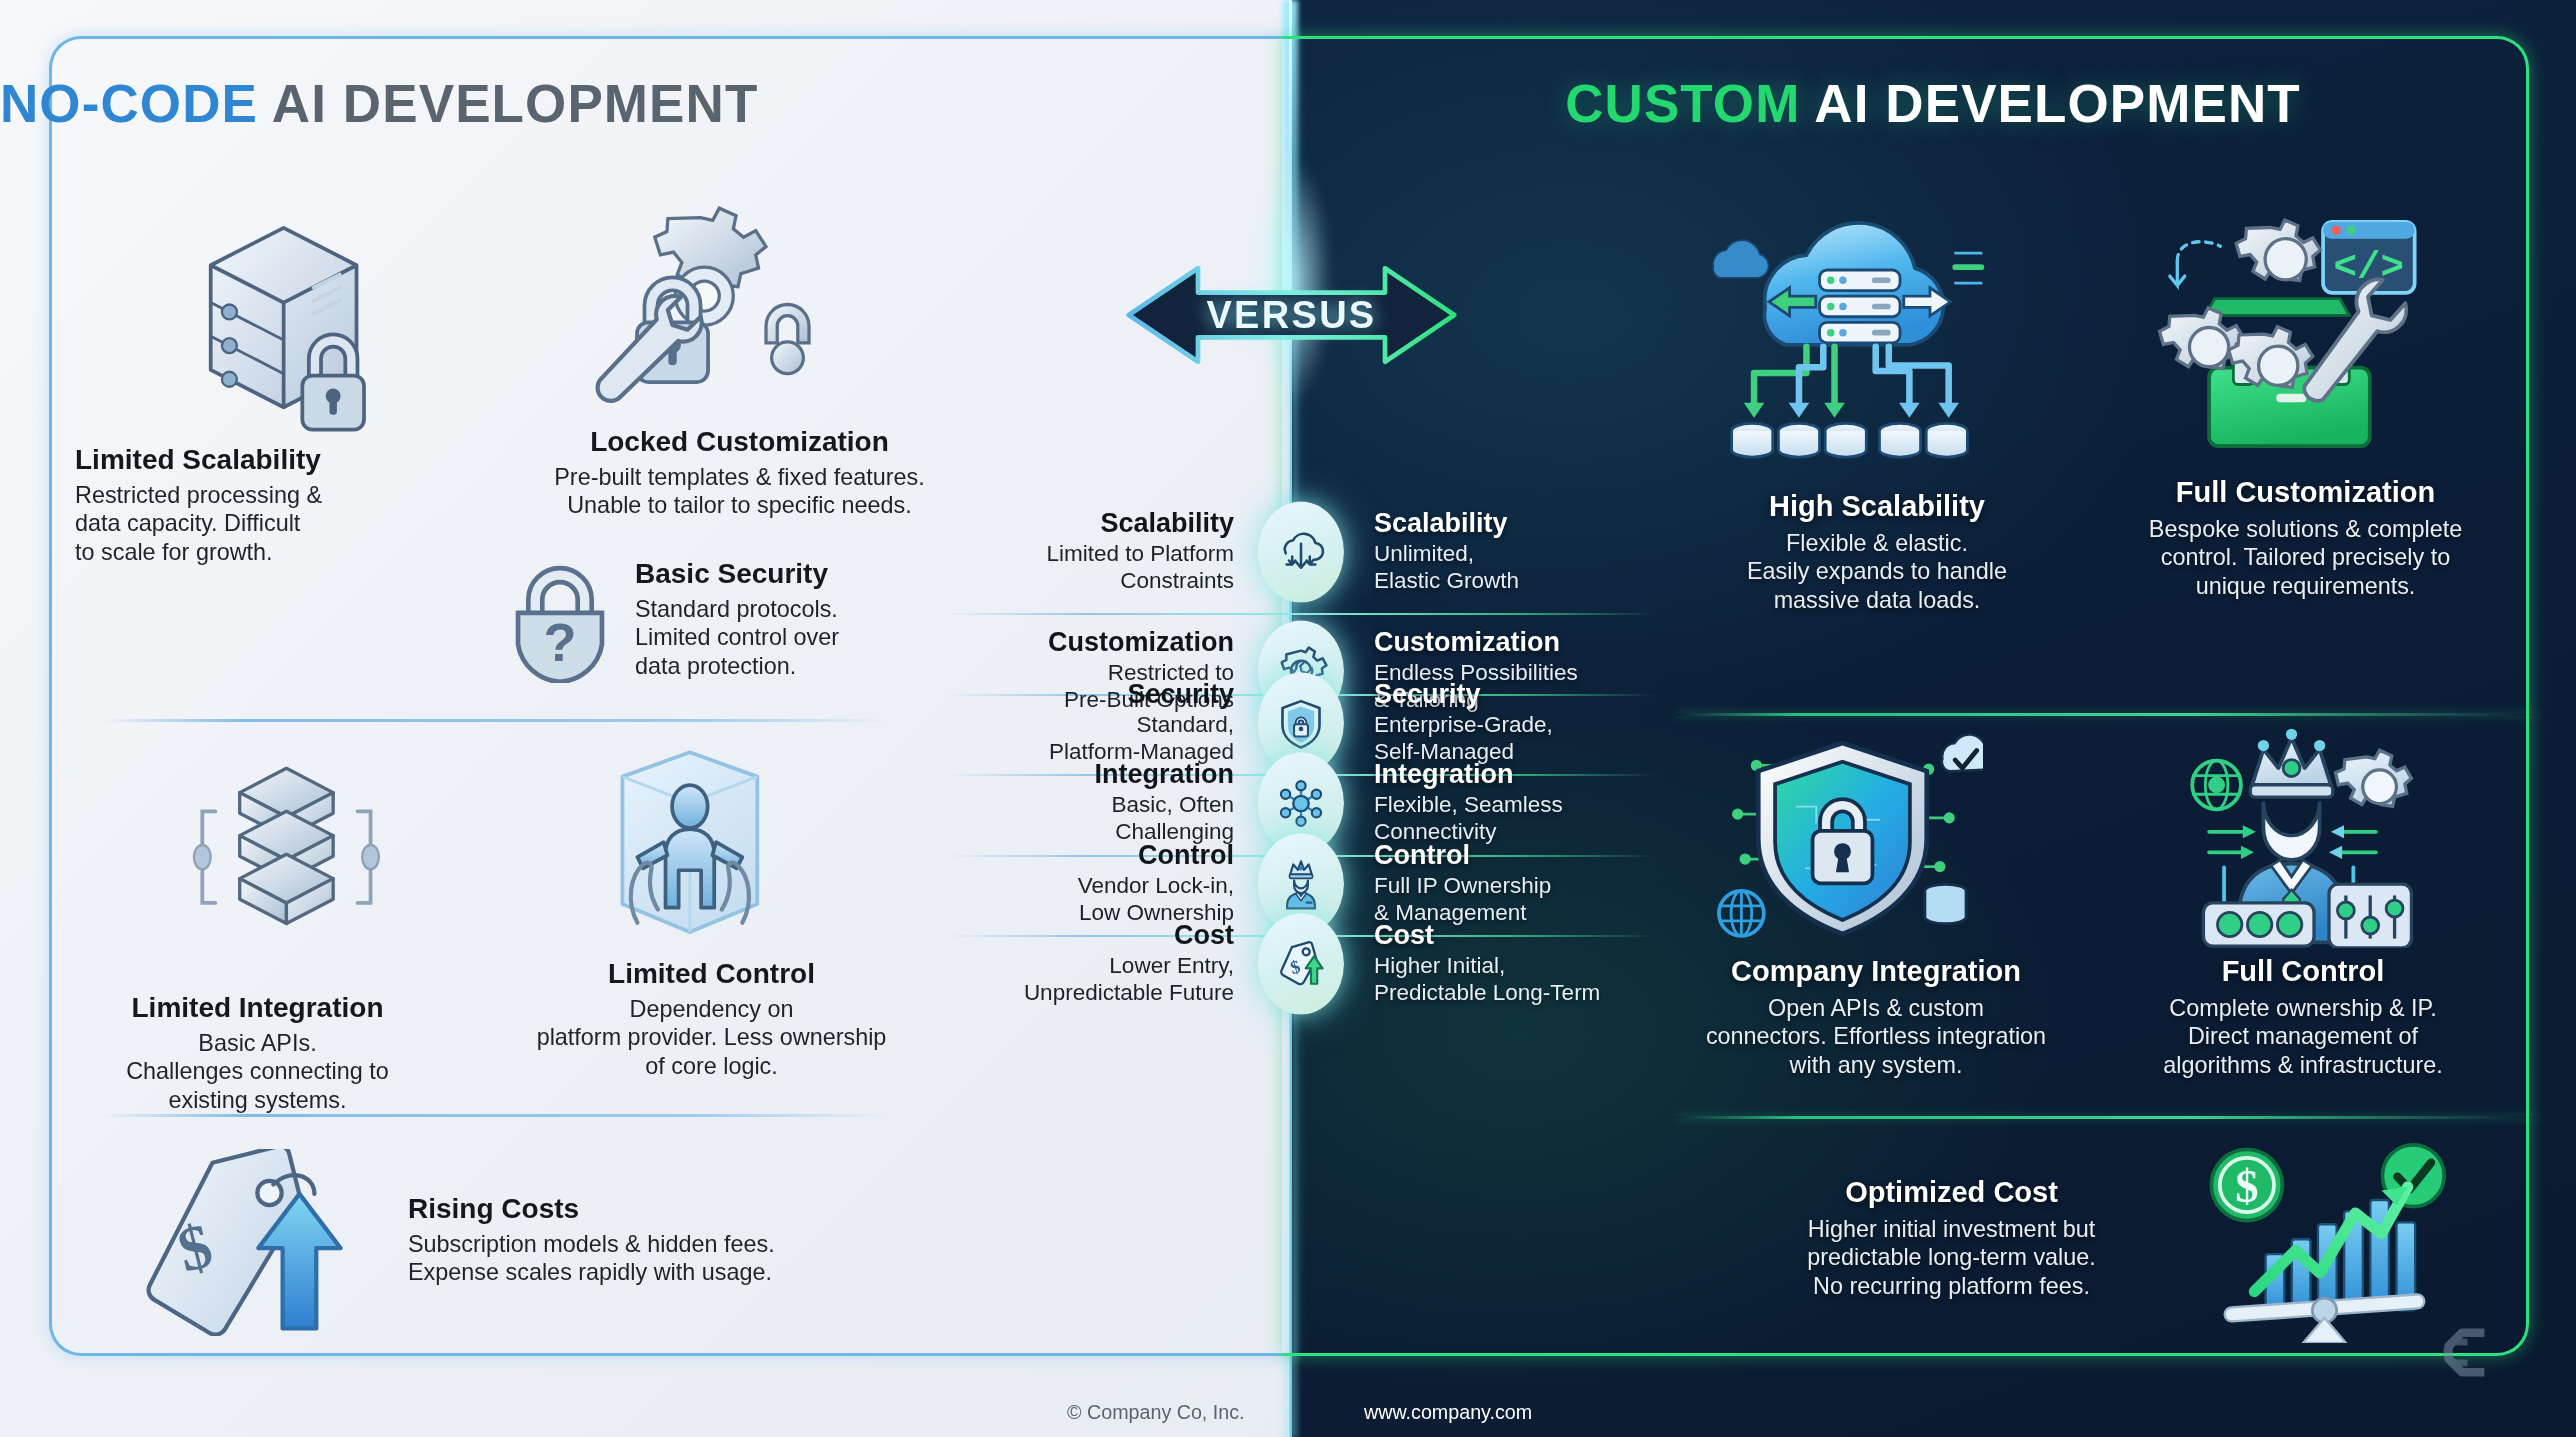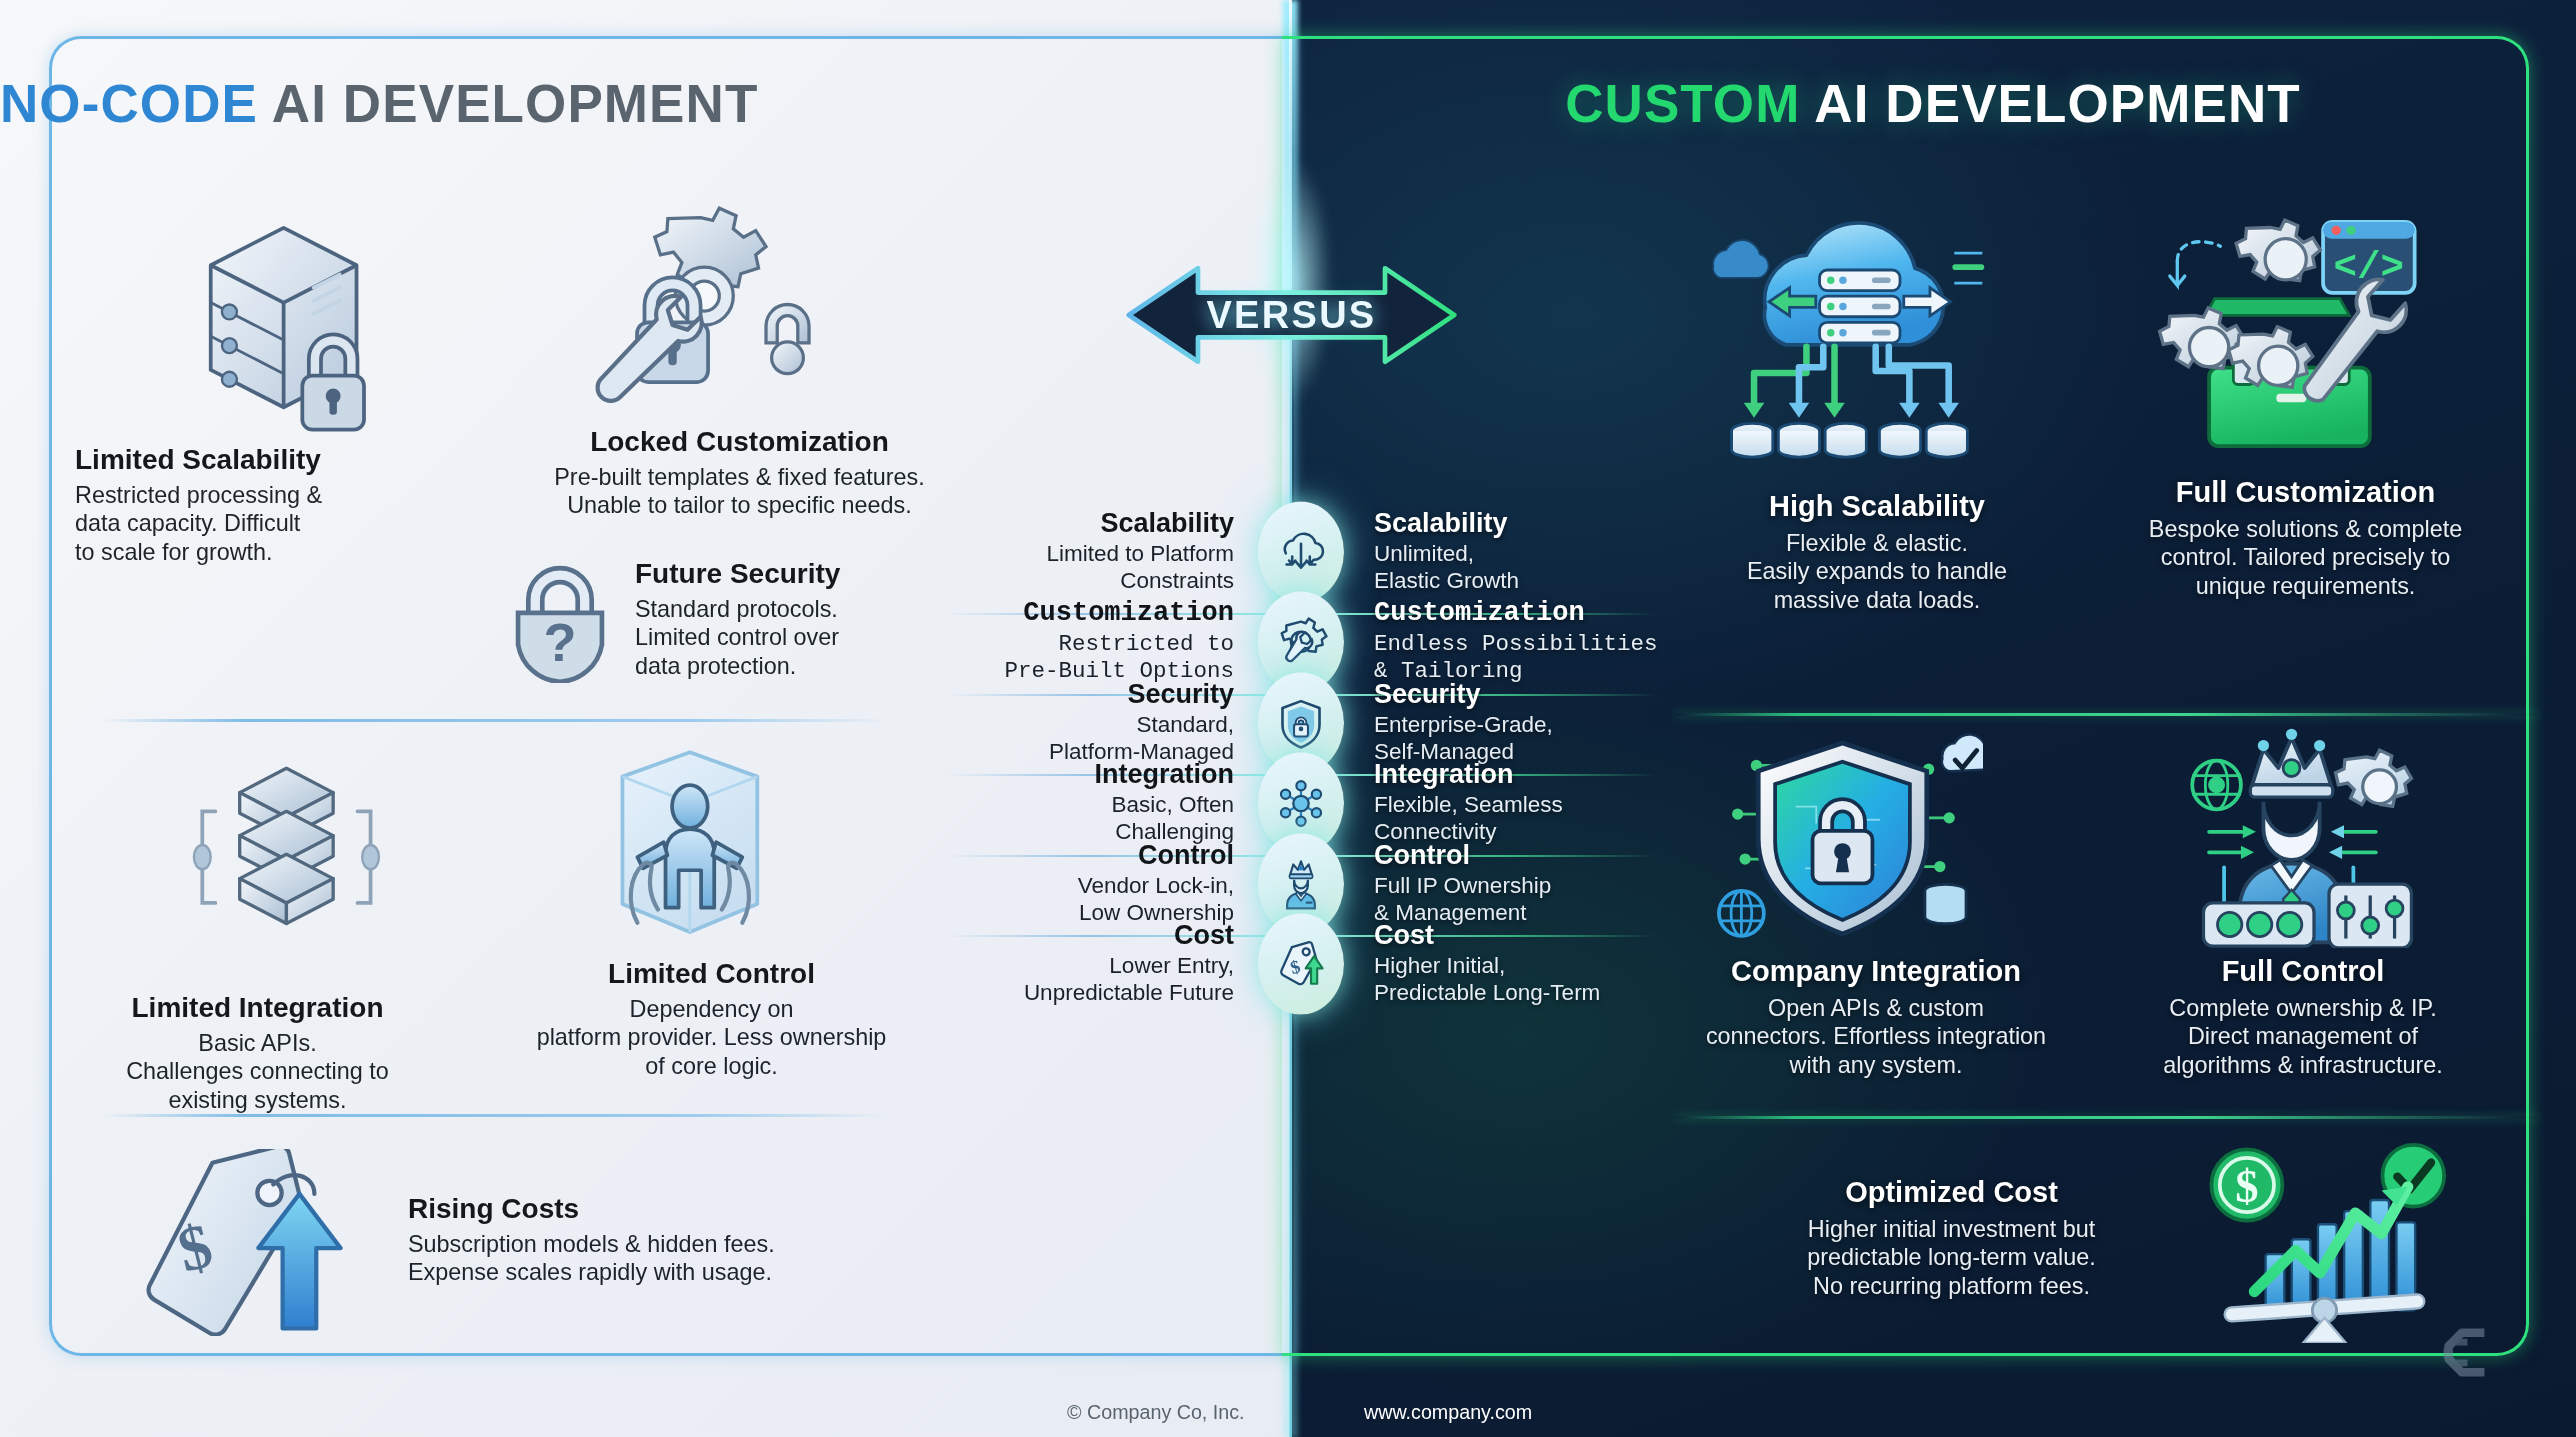--- a/index.html
+++ b/index.html
@@ -324,21 +324,21 @@
     <div class="h">Limited Scalability</div>
     <div class="p multiline">Restricted processing &amp;<br>data capacity. Difficult<br>to scale for growth.</div>
   </div>
 
   <div class="lcard" style="left:496px;top:426px;width:487px;text-align:center;">
     <div class="h">Locked Customization</div>
     <div class="p multiline">Pre-built templates &amp; fixed features.<br>Unable to tailor to specific needs.</div>
   </div>
 
   <div class="lcard" style="left:635px;top:558px;width:318px;text-align:left;">
-    <div class="h">Future Security</div>
+    <div class="h">Basic Security</div>
     <div class="p multiline">Standard protocols.<br>Limited control over<br>data protection.</div>
   </div>
 
   <div class="l-div" style="left:103px;top:719px;width:786px;"></div>
 
   <div class="lcard" style="left:75px;top:992px;width:365px;text-align:center;">
     <div class="h">Limited Integration</div>
     <div class="p multiline">Basic APIs.<br>Challenges connecting to<br>existing systems.</div>
   </div>
 
@@ -690,21 +690,21 @@
         </g>
       </svg>
     </div>
     <div class="clabel-r">
       <div class="t">Scalability</div>
       <div class="s multiline">Unlimited,<br>Elastic Growth</div>
     </div>
   </div>
   <div class="crow-div" style="top:613px;"></div>
 
-  <div class="crow" style="top:595px;font-family:Liberation Mono, monospace;">
+  <div class="crow" style="top:624px;">
     <div class="clabel-l">
       <div class="t">Customization</div>
       <div class="s multiline">Restricted to<br>Pre-Built Options</div>
     </div>
     <div class="cbadge">
       <svg viewBox="0 0 70 70" width="54" height="54">
         <g fill="none" stroke="#1f4a6e" stroke-width="3.2" stroke-linejoin="round">
           <path d="M35 8 l6 2 4-6 8 5 -2 7 5 5 7-3 5 9 -6 4 1 7 -8 2 -1 7 -9-1 -4-6 -7 1 -3 6 -9-5 3-7 -5-5 -7 2 -3-9 6-3 0-7 z"></path>
           <circle cx="35" cy="34" r="13"></circle>
         </g>

